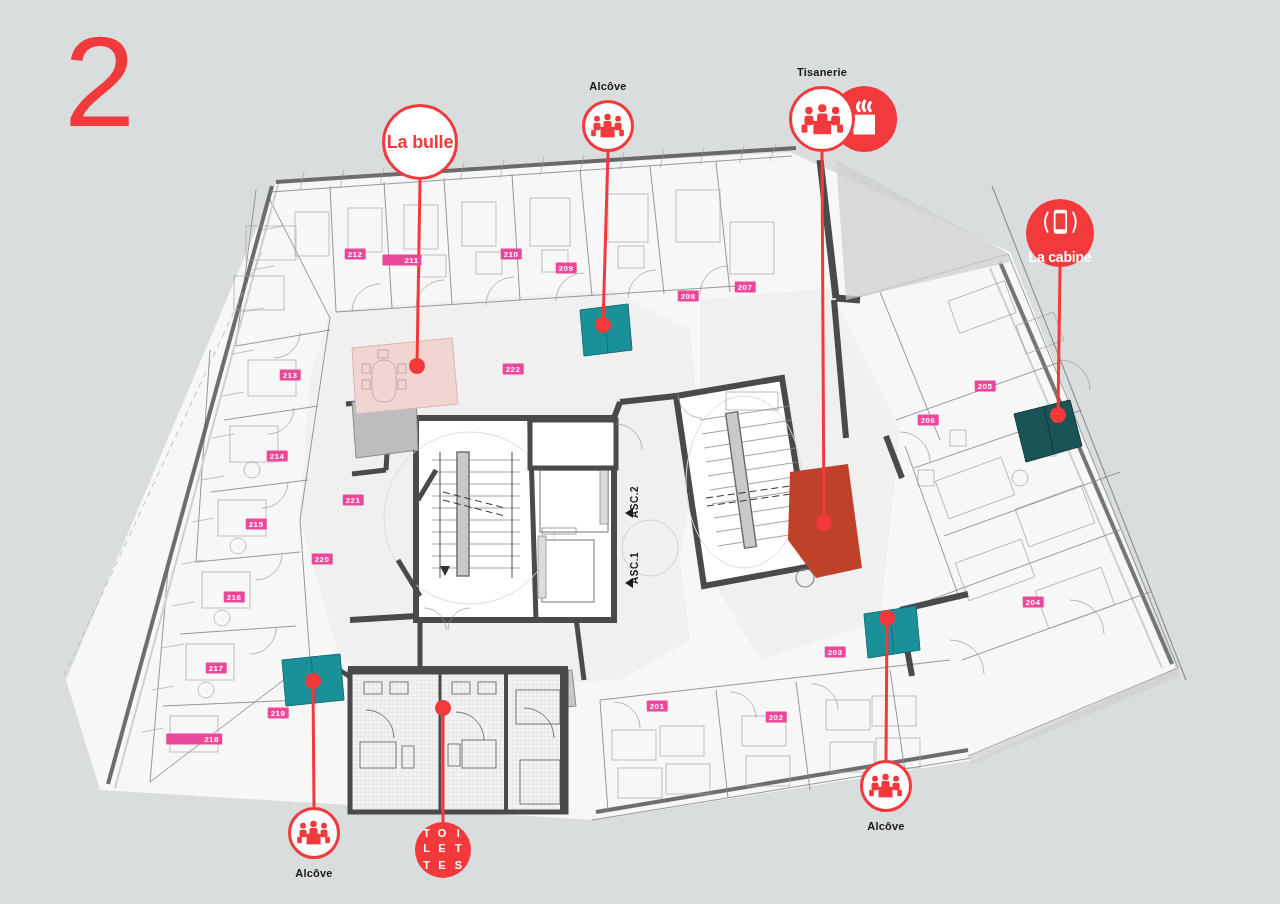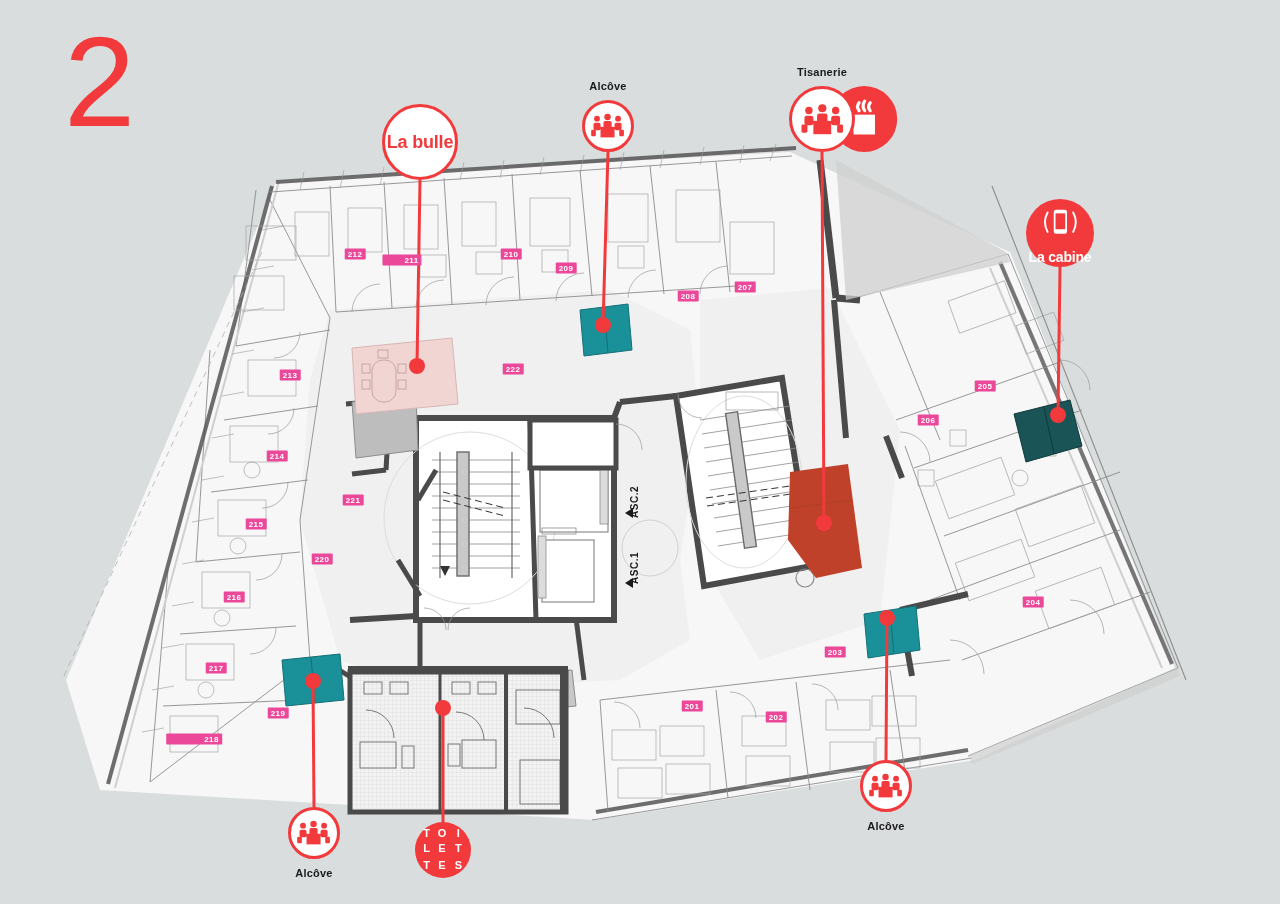--- a/index.html
+++ b/index.html
@@ -459,21 +459,21 @@
       <div class="room-tag" style="left: 402px; top: 260px; padding-left: 22px;">211</div>
       <div class="room-tag" style="left: 483px; top: 254px; margin-left: 28px;">210</div>
       <div class="room-tag" style="left: 566px; top: 268px;">209</div>
       <div class="room-tag" style="left: 688px; top: 296px;">208</div>
       <div class="room-tag" style="left: 745px; top: 287px;">207</div>
       <div class="room-tag" style="left: 928px; top: 420px;">206</div>
       <div class="room-tag" style="left: 985px; top: 386px;">205</div>
       <div class="room-tag" style="left: 1033px; top: 602px;">204</div>
       <div class="room-tag" style="left: 835px; top: 652px;">203</div>
       <div class="room-tag" style="left: 776px; top: 717px;">202</div>
-      <div class="room-tag" style="left: 692px; top: 706px;">201</div>
+      <div class="room-tag" style="left: 657px; top: 706px;">201</div>
       <div class="room-tag" style="left: 513px; top: 369px;">222</div>
       <div class="room-tag" style="left: 353px; top: 500px;">221</div>
       <div class="room-tag" style="left: 322px; top: 559px;">220</div>
       <div class="room-tag" style="left: 290px; top: 375px;">213</div>
       <div class="room-tag" style="left: 277px; top: 456px;">214</div>
       <div class="room-tag" style="left: 256px; top: 524px;">215</div>
       <div class="room-tag" style="left: 234px; top: 597px;">216</div>
       <div class="room-tag" style="left: 216px; top: 668px;">217</div>
       <div class="room-tag" style="left: 194px; top: 739px; padding-left: 38px;">218</div>
       <div class="room-tag" style="left: 278px; top: 713px;">219</div>

